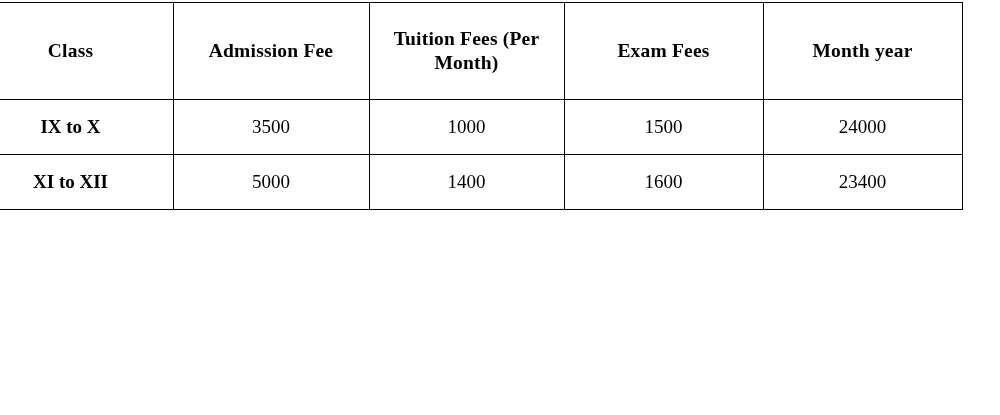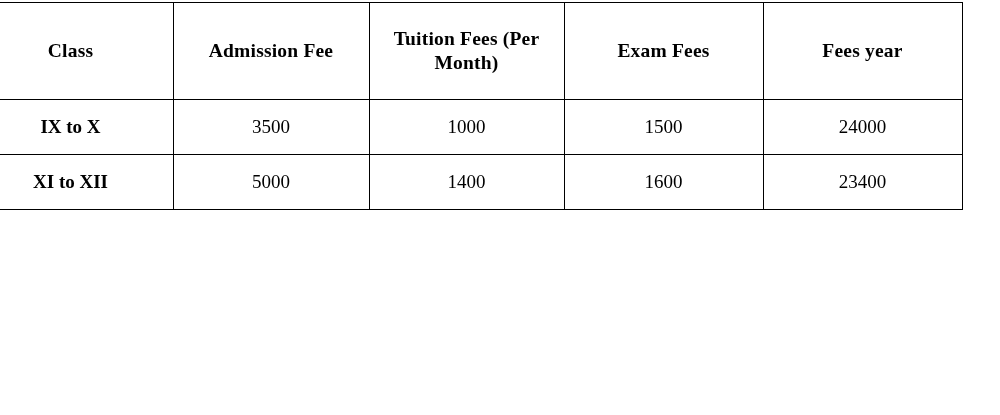--- a/index.html
+++ b/index.html
@@ -74,21 +74,21 @@
       <col class="c2">
       <col class="c3">
       <col class="c4">
     </colgroup>
     <thead>
       <tr>
         <th>Class</th>
         <th>Admission Fee</th>
         <th>Tuition Fees (Per Month)</th>
         <th>Exam Fees</th>
-        <th>Fees year</th>
+        <th>Month year</th>
       </tr>
     </thead>
     <tbody>
       <tr>
         <td class="class-cell">IX to X</td>
         <td>3500</td>
         <td>1000</td>
         <td>1500</td>
         <td>24000</td>
       </tr>

